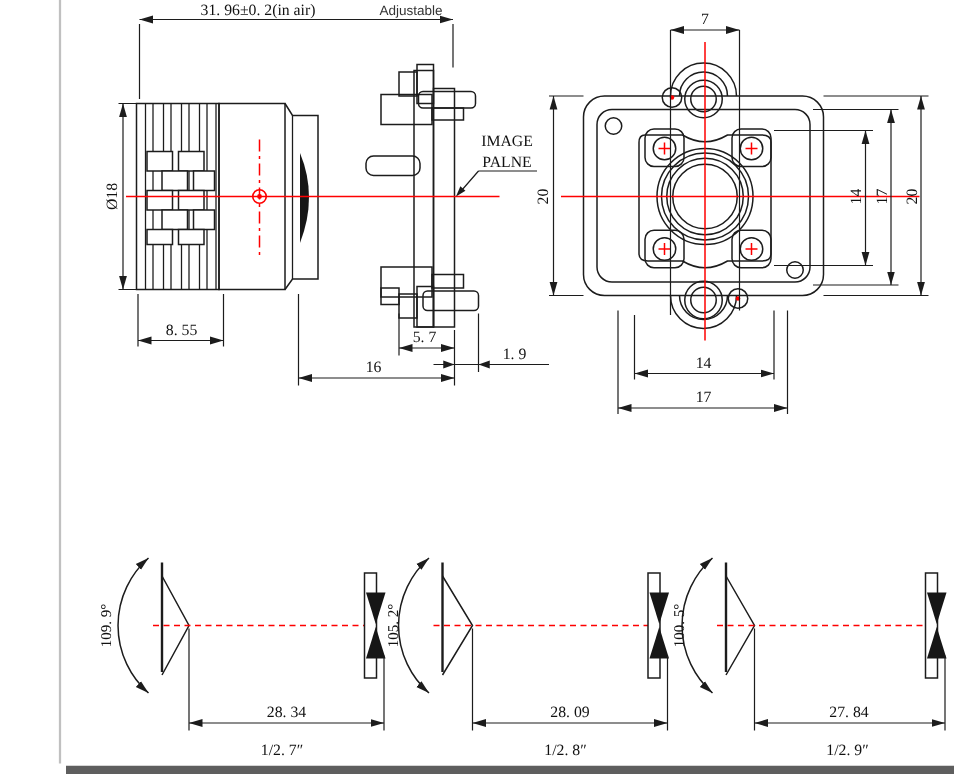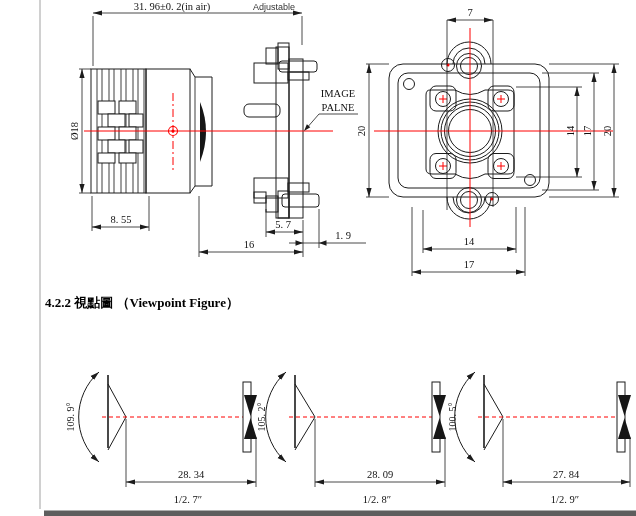--- a/index.html
+++ b/index.html
@@ -252,14 +252,13 @@
       <text class="cads" transform="translate(420 417) rotate(-90)" text-anchor="middle">100. 5°</text>
       <text class="cad" x="529" y="503" text-anchor="middle">1/2. 9″</text>
     </g>
   </g>
 
   <line x1="4" y1="0" x2="4" y2="509" stroke="#c0c0c0" stroke-width="1.5"></line>
   <line x1="631.5" y1="0" x2="631.5" y2="509" stroke="#c0c0c0" stroke-width="1.5"></line>
   <rect x="8" y="510.5" width="620" height="5.5" fill="#5e5e5e"></rect>
 </svg>
 
-<div class="heading">4.2.2 視點圖 （Viewpoint Figure）</div>
 </div>
 
 </body></html>

